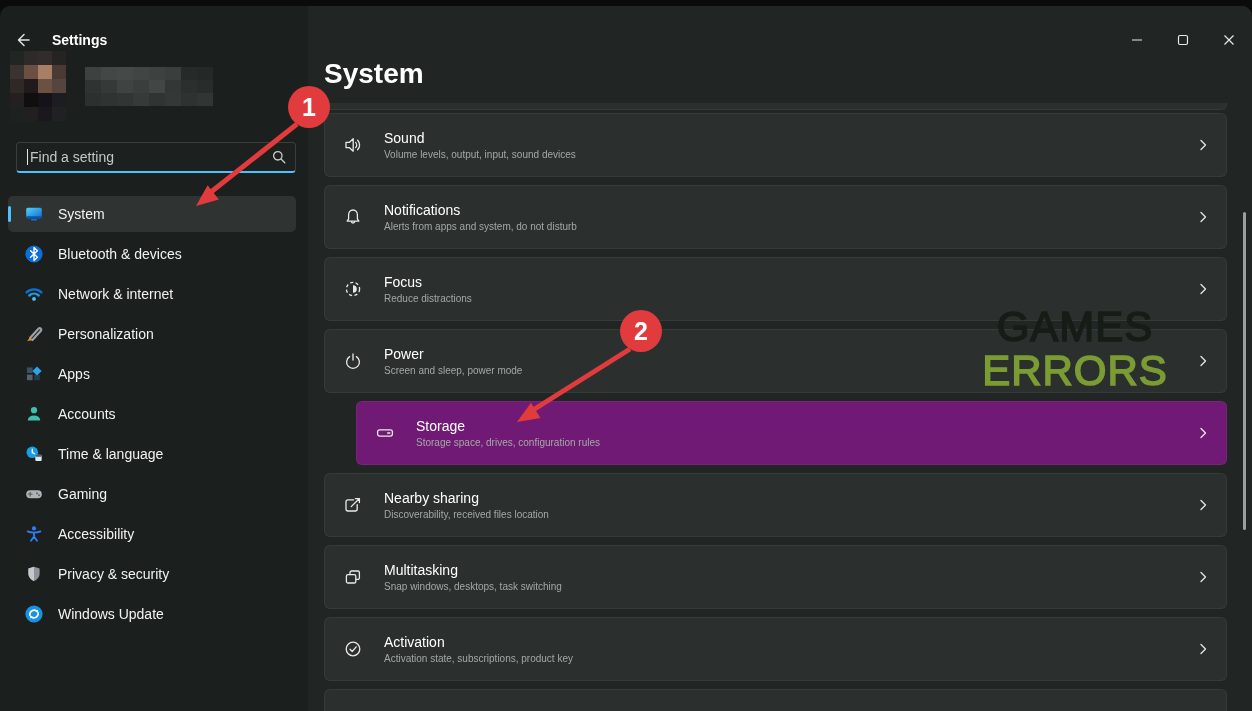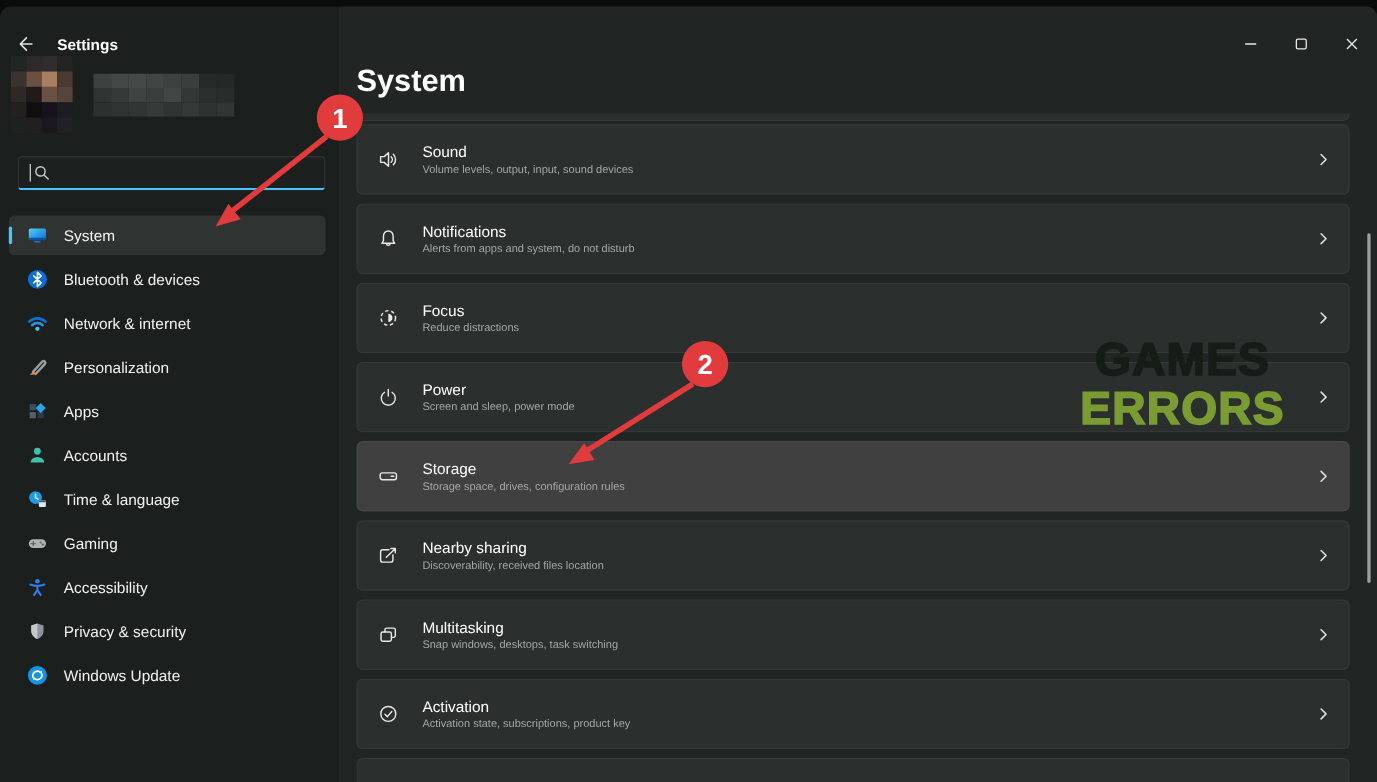--- a/index.html
+++ b/index.html
@@ -37,35 +37,35 @@
   .nav-ico { width:20px; height:20px; flex:0 0 20px; display:flex; }
 
   
   .page-heading { position:absolute; left:324px; top:52px; font-size:28px; font-weight:700; color:#fff; }
   .cards { position:absolute; left:324px; width:903px; top:97px; }
   .card-sliver { height:7px; background:#2b302f; border:1px solid rgba(255,255,255,.055);
     border-top:none; border-radius:0 0 6px 6px; margin-bottom:3px; }
   .card { position:relative; height:64px; margin-bottom:8px; background:#2b302f;
     border:1px solid rgba(255,255,255,.055); border-radius:6px; display:flex;
     align-items:center; padding:0 16px 0 0; cursor:pointer; }
-  .card.hover { background:#404040; }
+  .card.hover { background:#701a75;margin-left:32px; }
   .card-partial { height:22px; margin-bottom:0; border-radius:6px 6px 0 0; border-bottom:none; }
   .cicon { width:20px; height:20px; margin:0 21px 0 18px; flex:0 0 20px; }
   .ctext { flex:1; display:flex; flex-direction:column; gap:3px; }
   .ctitle { font-size:14px; color:#fff; }
   .csub { font-size:10px; color:#a3a8a6; }
   .chev { width:14px; height:14px; flex:0 0 14px; margin-left:8px; }
 
   
   .scroll-thumb { position:absolute; right:6px; top:206px; width:3px; height:318px;
     border-radius:2px; background:#9aa09e; }
 
   
   .watermark { position:absolute; left:955px; top:299px; width:240px; text-align:center;
-    font-weight:700; letter-spacing:1px; line-height:44px; pointer-events:none;
+    font-weight:400; letter-spacing:1px; line-height:44px; pointer-events:none;
     -webkit-text-stroke:1.5px currentColor; }
   .wm1 { font-size:42px; color:#161c16; -webkit-text-stroke:1.5px #161c16; }
   .wm2 { font-size:42px; color:#7b9c33; -webkit-text-stroke:1.5px #7b9c33; }
 
   
   .overlay { position:absolute; top:0; left:0; width:1252px; height:711px; pointer-events:none; }
   svg { display:block; }
 </style>
 </head>
 <body>
@@ -152,20 +152,21 @@
         <div style="width: 16px; height: 13px; background: rgb(49, 54, 52);"></div>
         <div style="width: 16px; height: 13px; background: rgb(54, 59, 57);"></div>
         <div style="width: 16px; height: 13px; background: rgb(48, 53, 51);"></div>
         <div style="width: 16px; height: 13px; background: rgb(52, 57, 55);"></div>
         <div style="width: 16px; height: 13px; background: rgb(46, 51, 49);"></div>
         <div style="width: 16px; height: 13px; background: rgb(49, 54, 52);"></div>
       </div>
 
     <div class="searchbox">
       <span class="caret"></span>
+      <input type="text" placeholder="Find a setting" style="">
       <span>
         <svg width="16" height="16" viewBox="0 0 16 16">
             <circle cx="6.8" cy="6.8" r="4.2" stroke="#c8cccb" stroke-width="1.3" fill="none"></circle>
             <line x1="10" y1="10" x2="13.8" y2="13.8" stroke="#c8cccb" stroke-width="1.3" stroke-linecap="round"></line>
           </svg>
       </span>
     </div>
 
     <div class="nav">
 

